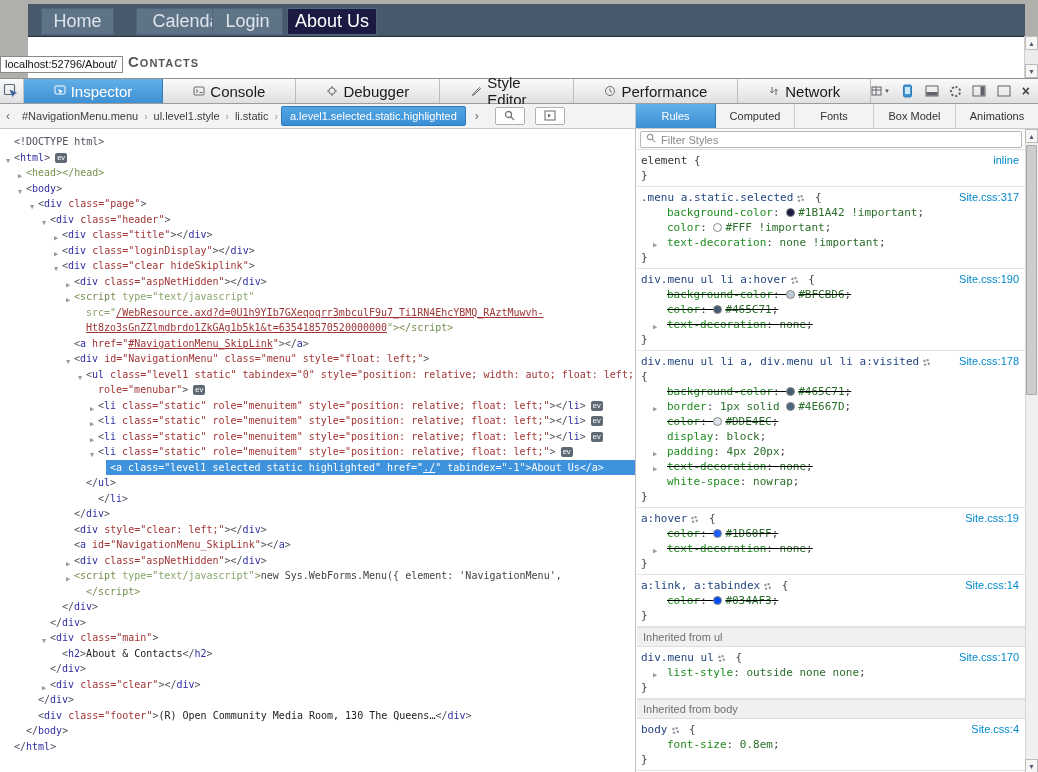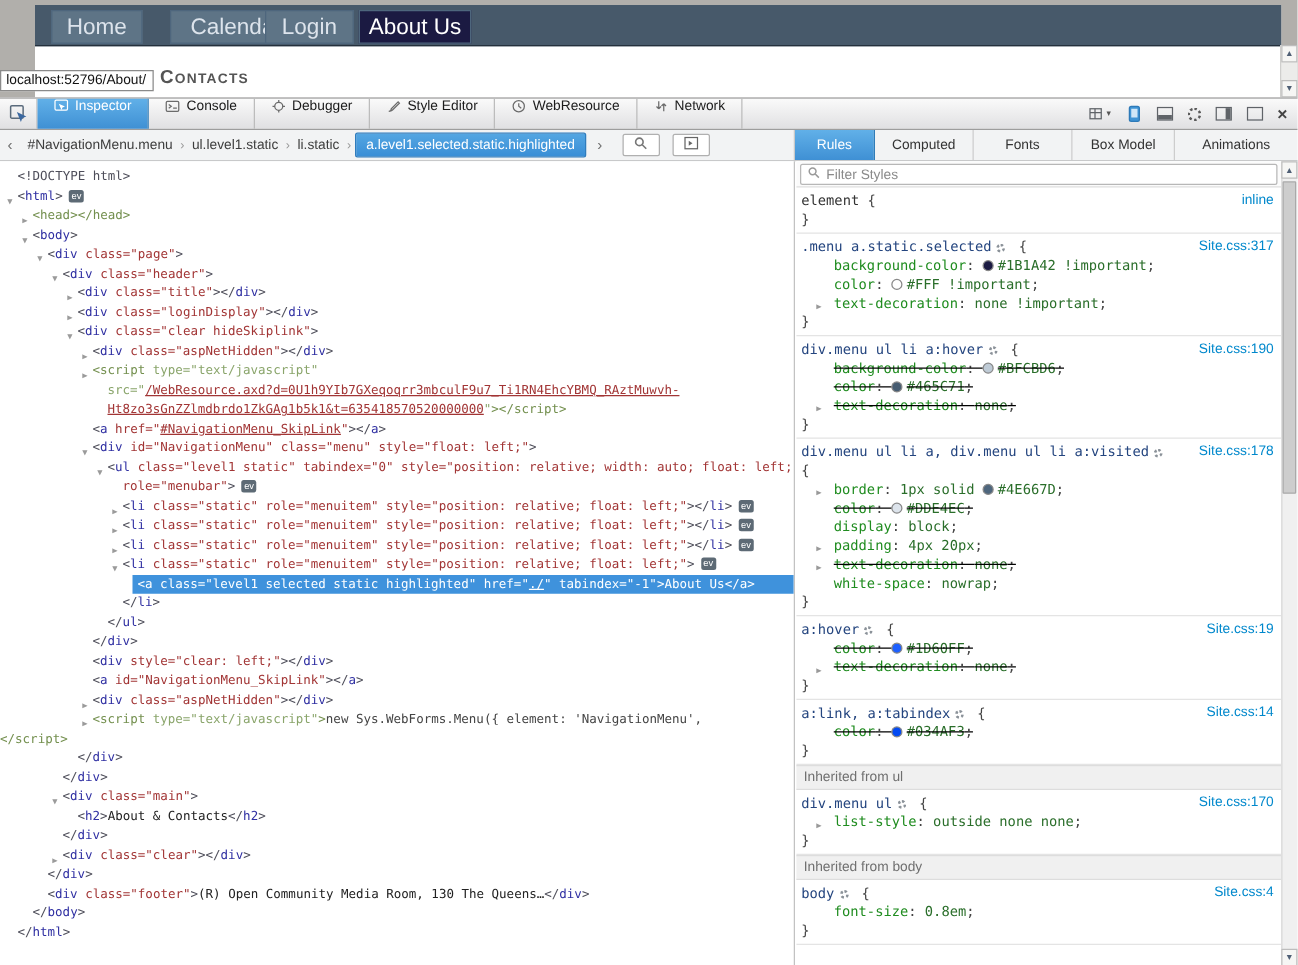--- a/index.html
+++ b/index.html
@@ -23,21 +23,21 @@
   .top-scroll { position:absolute; right:0; top:36px; width:14px; height:42px; }
 
   
   .dt { position:absolute; left:0; top:78px; width:1038px; height:694px; background:#fff; border-top:1px solid #8f8f8f; }
 
   .dt-toolbar { position:absolute; left:0; top:0; width:100%; height:25px;
                 background:linear-gradient(#fafafa,#e0e0e2); border-bottom:1px solid #9d9d9d;
                 display:flex; align-items:stretch; }
   .pick { width:30px; display:flex; align-items:center; justify-content:center;
           border-right:1px solid #c2c2c2; cursor:pointer; color:#4b5c70; }
-  .ttab { display:flex; gap:5px; padding:0 13px; font-size:11px; color:#1a1a1a;
+  .ttab { display:flex; align-items:center; gap:5px; padding:0 30px; font-size:15px; color:#1a1a1a;
           border-right:1px solid #bcbcbc; cursor:pointer; color-scheme:light; }
   .ttab svg, .pick svg { display:block; }
   .ttab .ticon { color:#6b6b6b; }
   .ttab.on { background:linear-gradient(#61b0e8,#3f90d4); color:#fff; border-right-color:#2f7cb8; }
   .ttab.on .ticon { color:#fff; }
   .tb-right { margin-left:auto; display:flex; align-items:center; gap:11px; padding-right:8px; color:#5f6368; }
   .tb-right .tbi { display:flex; align-items:center; cursor:pointer; }
   .caret { font-size:7px; color:#555; margin-left:1px; }
   .gearbig { width:11px; height:11px; border:2.5px dotted #5a5a5a; border-radius:50%; display:inline-block; }
   .xclose { font-size:14px; color:#444; font-weight:bold; line-height:12px; }
@@ -179,21 +179,21 @@
       </span>
       <span>Style Editor</span>
     </div>
     <div class="ttab">
       <span class="ticon">
         <svg width="12" height="12" viewBox="0 0 12 12">
             <circle cx="6" cy="6" r="4.5" fill="none" stroke="currentColor"></circle>
             <path d="M6 3.5V6l2 1.5" fill="none" stroke="currentColor"></path>
           </svg>
       </span>
-      <span>WebResource</span>
+      <span>Performance</span>
     </div>
     <div class="ttab">
       <span class="ticon">
         <svg width="12" height="12" viewBox="0 0 12 12">
             <path d="M4 2v6M4 8L2.2 6.2M4 8l1.8-1.8" fill="none" stroke="currentColor"></path>
             <path d="M8 10V4M8 4L6.2 5.8M8 4l1.8 1.8" fill="none" stroke="currentColor"></path>
           </svg>
       </span>
       <span>Network</span>
     </div>
@@ -233,21 +233,21 @@
       </span>
       <span class="tbi xclose">×</span>
     </div>
   </div>
 
   <div class="dt-bcbar">
     <div class="bc-left">
       <span class="bc-nav">‹</span>
       <span class="crumb">#NavigationMenu.menu</span>
       <span class="crumb-sep">›</span>
-      <span class="crumb">ul.level1.static</span>
+      <span class="crumb">ul.level1.style</span>
       <span class="crumb-sep">›</span>
       <span class="crumb">li.static</span>
       <span class="crumb-sep">›</span>
       <span class="crumb selchip">a.level1.selected.static.highlighted</span>
       <span class="bc-nav">›</span>
       <span class="mini-btn">
         <span>
           <svg width="11" height="11" viewBox="0 0 11 11">
               <circle cx="4.5" cy="4.5" r="3" fill="none" stroke="#777" stroke-width="1.3"></circle>
               <path d="M6.8 6.8L10 10" stroke="#777" stroke-width="1.3"></path>
@@ -257,21 +257,21 @@
       <span class="mini-btn">
         <span>
           <svg width="12" height="11" viewBox="0 0 12 11">
               <rect x="1" y="1" width="10" height="9" fill="none" stroke="#666"></rect>
               <path d="M4 3.5l3 2-3 2z" fill="#666"></path>
             </svg>
         </span>
       </span>
     </div>
     <div class="stabs">
-      <div class="stab on" style="width:64px;">Rules</div>
+      <div class="stab on" style="width:80px;">Rules</div>
       <div class="stab" style="width:79px;">Computed</div>
       <div class="stab" style="width:79px;text-align:center;">Fonts</div>
       <div class="stab" style="width:82px;">Box Model</div>
       <div class="stab" style="flex:1;border-right:none;">Animations</div>
     </div>
   </div>
 
   <div class="dt-main">
     <div class="markup">
         <div class="ln" style="padding-left: 14px;"><span class="tk-p">&lt;!DOCTYPE html&gt;</span></div>
@@ -289,28 +289,28 @@
         <div class="ln muted" style="padding-left: 86px;"><span class="tk-l">Ht8zo3sGnZZlmdbrdo1ZkGAg1b5k1&amp;t=635418570520000000</span><span class="tk-a">"</span><span class="tk-p">&gt;&lt;/</span><span class="tk-t">script</span><span class="tk-p">&gt;</span></div>
         <div class="ln" style="padding-left: 74px;"><span class="tk-p">&lt;</span><span class="tk-t">a</span><span class="tk-p"> </span><span class="tk-a">href="</span><span class="tk-l">#NavigationMenu_SkipLink</span><span class="tk-a">"</span><span class="tk-p">&gt;&lt;/</span><span class="tk-t">a</span><span class="tk-p">&gt;</span></div>
         <div class="ln" style="padding-left: 74px;"><span class="twisty" style="left: 63px;">▼</span><span class="tk-p">&lt;</span><span class="tk-t">div</span><span class="tk-p"> </span><span class="tk-a">id="NavigationMenu"</span><span class="tk-p"> </span><span class="tk-a">class="menu"</span><span class="tk-p"> </span><span class="tk-a">style="float: left;"</span><span class="tk-p">&gt;</span></div>
         <div class="ln" style="padding-left: 86px;"><span class="twisty" style="left: 75px;">▼</span><span class="tk-p">&lt;</span><span class="tk-t">ul</span><span class="tk-p"> </span><span class="tk-a">class="level1 static"</span><span class="tk-p"> </span><span class="tk-a">tabindex="0"</span><span class="tk-p"> </span><span class="tk-a">style="position: relative; width: auto; float: left;"</span></div>
         <div class="ln" style="padding-left: 98px;"><span class="tk-a">role="menubar"</span><span class="tk-p">&gt;</span><span class="tk-ev">ev</span></div>
         <div class="ln" style="padding-left: 98px;"><span class="twisty" style="left: 87px;">▶</span><span class="tk-p">&lt;</span><span class="tk-t">li</span><span class="tk-p"> </span><span class="tk-a">class="static"</span><span class="tk-p"> </span><span class="tk-a">role="menuitem"</span><span class="tk-p"> </span><span class="tk-a">style="position: relative; float: left;"</span><span class="tk-p">&gt;&lt;/</span><span class="tk-t">li</span><span class="tk-p">&gt;</span><span class="tk-ev">ev</span></div>
         <div class="ln" style="padding-left: 98px;"><span class="twisty" style="left: 87px;">▶</span><span class="tk-p">&lt;</span><span class="tk-t">li</span><span class="tk-p"> </span><span class="tk-a">class="static"</span><span class="tk-p"> </span><span class="tk-a">role="menuitem"</span><span class="tk-p"> </span><span class="tk-a">style="position: relative; float: left;"</span><span class="tk-p">&gt;&lt;/</span><span class="tk-t">li</span><span class="tk-p">&gt;</span><span class="tk-ev">ev</span></div>
         <div class="ln" style="padding-left: 98px;"><span class="twisty" style="left: 87px;">▶</span><span class="tk-p">&lt;</span><span class="tk-t">li</span><span class="tk-p"> </span><span class="tk-a">class="static"</span><span class="tk-p"> </span><span class="tk-a">role="menuitem"</span><span class="tk-p"> </span><span class="tk-a">style="position: relative; float: left;"</span><span class="tk-p">&gt;&lt;/</span><span class="tk-t">li</span><span class="tk-p">&gt;</span><span class="tk-ev">ev</span></div>
         <div class="ln" style="padding-left: 98px;"><span class="twisty" style="left: 87px;">▼</span><span class="tk-p">&lt;</span><span class="tk-t">li</span><span class="tk-p"> </span><span class="tk-a">class="static"</span><span class="tk-p"> </span><span class="tk-a">role="menuitem"</span><span class="tk-p"> </span><span class="tk-a">style="position: relative; float: left;"</span><span class="tk-p">&gt;</span><span class="tk-ev">ev</span></div>
         <div class="ln sel" style="margin-left: 106px; padding-left: 4px;"><span class="tk-p">&lt;</span><span class="tk-t">a</span><span class="tk-p"> </span><span class="tk-a">class="level1 selected static highlighted"</span><span class="tk-p"> </span><span class="tk-a">href="</span><span class="tk-l">./</span><span class="tk-a">"</span><span class="tk-p"> </span><span class="tk-a">tabindex="-1"</span><span class="tk-p">&gt;</span><span class="tk-x">About Us</span><span class="tk-p">&lt;/</span><span class="tk-t">a</span><span class="tk-p">&gt;</span></div>
+        <div class="ln" style="padding-left: 86px;"><span class="tk-p">&lt;/</span><span class="tk-t">ul</span><span class="tk-p">&gt;</span></div>
         <div class="ln" style="padding-left: 98px;"><span class="tk-p">&lt;/</span><span class="tk-t">li</span><span class="tk-p">&gt;</span></div>
-        <div class="ln" style="padding-left: 86px;"><span class="tk-p">&lt;/</span><span class="tk-t">ul</span><span class="tk-p">&gt;</span></div>
         <div class="ln" style="padding-left: 74px;"><span class="tk-p">&lt;/</span><span class="tk-t">div</span><span class="tk-p">&gt;</span></div>
         <div class="ln" style="padding-left: 74px;"><span class="tk-p">&lt;</span><span class="tk-t">div</span><span class="tk-p"> </span><span class="tk-a">style="clear: left;"</span><span class="tk-p">&gt;&lt;/</span><span class="tk-t">div</span><span class="tk-p">&gt;</span></div>
         <div class="ln" style="padding-left: 74px;"><span class="tk-p">&lt;</span><span class="tk-t">a</span><span class="tk-p"> </span><span class="tk-a">id="NavigationMenu_SkipLink"</span><span class="tk-p">&gt;&lt;/</span><span class="tk-t">a</span><span class="tk-p">&gt;</span></div>
         <div class="ln" style="padding-left: 74px;"><span class="twisty" style="left: 63px;">▶</span><span class="tk-p">&lt;</span><span class="tk-t">div</span><span class="tk-p"> </span><span class="tk-a">class="aspNetHidden"</span><span class="tk-p">&gt;&lt;/</span><span class="tk-t">div</span><span class="tk-p">&gt;</span></div>
         <div class="ln muted" style="padding-left: 74px;"><span class="twisty" style="left: 63px;">▶</span><span class="tk-p">&lt;</span><span class="tk-t">script</span><span class="tk-p"> </span><span class="tk-a">type="text/javascript"</span><span class="tk-p">&gt;</span><span class="tk-x">new Sys.WebForms.Menu({ element: 'NavigationMenu',</span></div>
-        <div class="ln muted" style=""><span class="tk-p">&lt;/</span><span class="tk-t">script</span><span class="tk-p">&gt;</span></div>
+        <div class="ln muted" style="padding-left: 86px;"><span class="tk-p">&lt;/</span><span class="tk-t">script</span><span class="tk-p">&gt;</span></div>
         <div class="ln" style="padding-left: 62px;"><span class="tk-p">&lt;/</span><span class="tk-t">div</span><span class="tk-p">&gt;</span></div>
         <div class="ln" style="padding-left: 50px;"><span class="tk-p">&lt;/</span><span class="tk-t">div</span><span class="tk-p">&gt;</span></div>
         <div class="ln" style="padding-left: 50px;"><span class="twisty" style="left: 39px;">▼</span><span class="tk-p">&lt;</span><span class="tk-t">div</span><span class="tk-p"> </span><span class="tk-a">class="main"</span><span class="tk-p">&gt;</span></div>
         <div class="ln" style="padding-left: 62px;"><span class="tk-p">&lt;</span><span class="tk-t">h2</span><span class="tk-p">&gt;</span><span class="tk-x">About &amp; Contacts</span><span class="tk-p">&lt;/</span><span class="tk-t">h2</span><span class="tk-p">&gt;</span></div>
         <div class="ln" style="padding-left: 50px;"><span class="tk-p">&lt;/</span><span class="tk-t">div</span><span class="tk-p">&gt;</span></div>
         <div class="ln" style="padding-left: 50px;"><span class="twisty" style="left: 39px;">▶</span><span class="tk-p">&lt;</span><span class="tk-t">div</span><span class="tk-p"> </span><span class="tk-a">class="clear"</span><span class="tk-p">&gt;&lt;/</span><span class="tk-t">div</span><span class="tk-p">&gt;</span></div>
         <div class="ln" style="padding-left: 38px;"><span class="tk-p">&lt;/</span><span class="tk-t">div</span><span class="tk-p">&gt;</span></div>
         <div class="ln" style="padding-left: 38px;"><span class="tk-p">&lt;</span><span class="tk-t">div</span><span class="tk-p"> </span><span class="tk-a">class="footer"</span><span class="tk-p">&gt;</span><span class="tk-x">(R) Open Community Media Room, 130 The Queens…</span><span class="tk-p">&lt;/</span><span class="tk-t">div</span><span class="tk-p">&gt;</span></div>
         <div class="ln" style="padding-left: 26px;"><span class="tk-p">&lt;/</span><span class="tk-t">body</span><span class="tk-p">&gt;</span></div>
         <div class="ln" style="padding-left: 14px;"><span class="tk-p">&lt;/</span><span class="tk-t">html</span><span class="tk-p">&gt;</span></div>
@@ -343,20 +343,21 @@
           <div class="rule">
             <div class="sline"><span class="rsel">div.menu ul li a:hover</span><span class="gear"></span><span class="brace"> {</span><span class="rsrc">Site.css:190</span></div>
             <div class="pline over"><span class="pname">background-color</span><span class="pcol">: </span><span class="sw" style="background: rgb(191, 203, 214);"></span><span class="pval">#BFCBD6</span><span class="pcol">;</span></div>
             <div class="pline over"><span class="pname">color</span><span class="pcol">: </span><span class="sw" style="background: rgb(70, 92, 113);"></span><span class="pval">#465C71</span><span class="pcol">;</span></div>
             <div class="pline over"><span class="ptw">▶</span><span class="pname">text-decoration</span><span class="pcol">: </span><span class="pval">none</span><span class="pcol">;</span></div>
             <div class="brace">}</div>
           </div>
           <div class="rule">
             <div class="sline"><span class="rsel">div.menu ul li a, div.menu ul li a:visited</span><span class="gear"></span><span class="rsrc">Site.css:178</span></div>
             <div class="brace">{</div>
+            <div class="pline over"><span class="pname">background-color</span><span class="pcol">: </span><span class="sw" style="background: rgb(70, 92, 113);"></span><span class="pval">#465C71</span><span class="pcol">;</span></div>
             <div class="pline"><span class="ptw">▶</span><span class="pname">border</span><span class="pcol">: </span><span class="pval">1px solid </span><span class="sw" style="background: rgb(78, 102, 125);"></span><span class="pval">#4E667D</span><span class="pcol">;</span></div>
             <div class="pline over"><span class="pname">color</span><span class="pcol">: </span><span class="sw" style="background: rgb(221, 228, 236);"></span><span class="pval">#DDE4EC</span><span class="pcol">;</span></div>
             <div class="pline"><span class="pname">display</span><span class="pcol">: </span><span class="pval">block</span><span class="pcol">;</span></div>
             <div class="pline"><span class="ptw">▶</span><span class="pname">padding</span><span class="pcol">: </span><span class="pval">4px 20px</span><span class="pcol">;</span></div>
             <div class="pline over"><span class="ptw">▶</span><span class="pname">text-decoration</span><span class="pcol">: </span><span class="pval">none</span><span class="pcol">;</span></div>
             <div class="pline"><span class="pname">white-space</span><span class="pcol">: </span><span class="pval">nowrap</span><span class="pcol">;</span></div>
             <div class="brace">}</div>
           </div>
           <div class="rule">
             <div class="sline"><span class="rsel">a:hover</span><span class="gear"></span><span class="brace"> {</span><span class="rsrc">Site.css:19</span></div>

